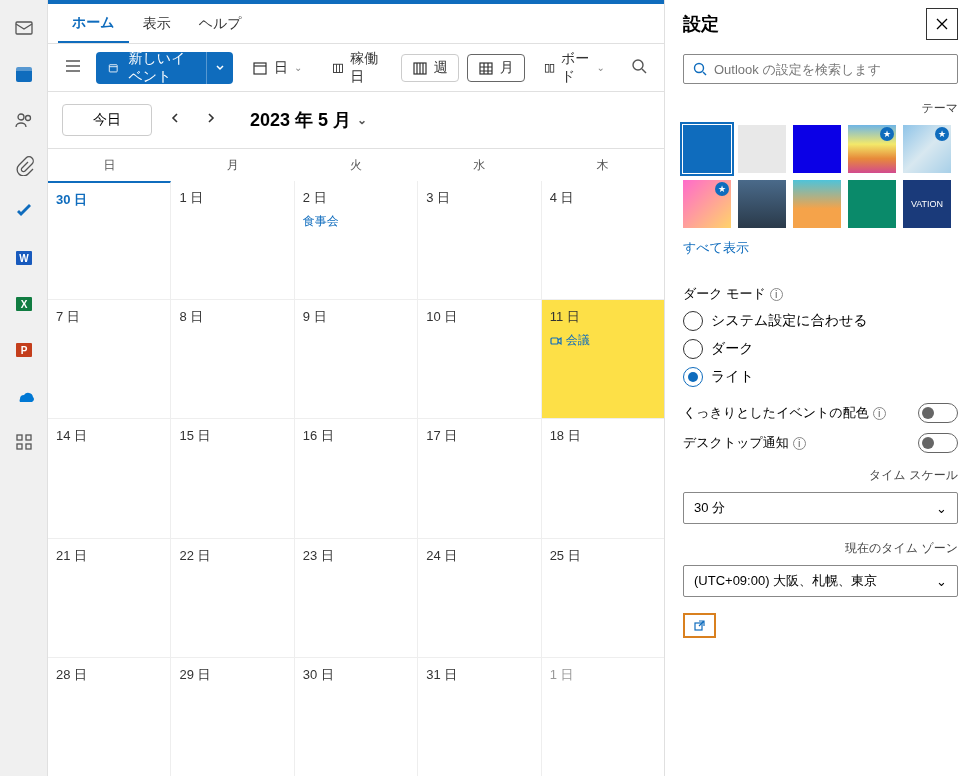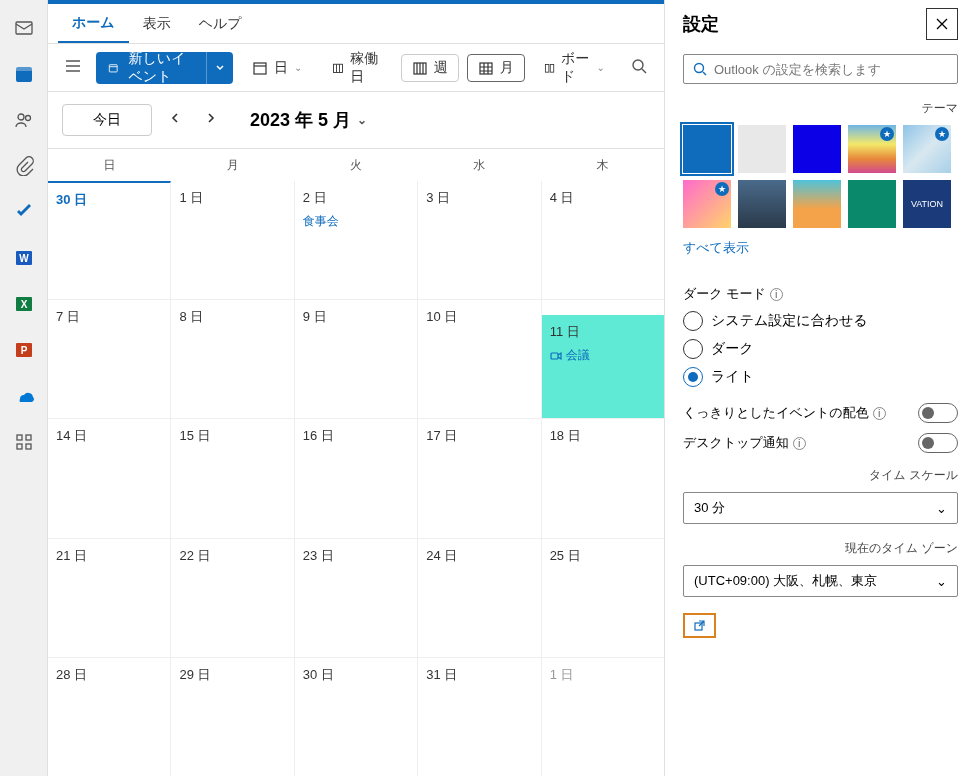--- a/index.html
+++ b/index.html
@@ -40,21 +40,21 @@
 
 .cal { flex: 1; display: flex; flex-direction: column; border-top: 1px solid #e0e0e0; }
 .dow-row { display: flex; height: 32px; }
 .dow { flex: 1; display: flex; align-items: center; justify-content: center; font-size: 12px; color: #555; }
 .weeks { flex: 1; display: flex; flex-direction: column; }
 .week { flex: 1; display: flex; border-top: 1px solid #eee; }
 .week:first-child { border-top: none; }
 .day { flex: 1; border-right: 1px solid #eee; padding: 8px; font-size: 13px; color: #333; position: relative; }
 .day:last-child { border-right: none; }
 .day.today { border-top: 2px solid #0f6cbd; color: #0f6cbd; font-weight: 600; }
-.day.selected { background: #5eead4; margin-top: 15px; }
+.day.selected { background: #fde047; }
 .day.other { color: #999; }
 .evt { font-size: 12px; color: #0f6cbd; margin-top: 6px; display: flex; align-items: center; gap: 4px; }
 
 .panel { width: 312px; border-left: 1px solid #e0e0e0; padding: 8px 18px; overflow-y: auto; }
 .panel-head { display: flex; justify-content: space-between; align-items: center; margin-bottom: 14px; }
 .panel-title { font-size: 18px; font-weight: 700; }
 .close-btn { width: 32px; height: 32px; border: 1px solid #333; display: flex; align-items: center; justify-content: center; cursor: pointer; }
 .search-box { display: flex; align-items: center; border: 1px solid #888; border-radius: 2px; padding: 6px 8px; gap: 6px; margin-bottom: 16px; }
 .search-box input { border: none; outline: none; flex: 1; font-size: 13px; color: #666; }
 

